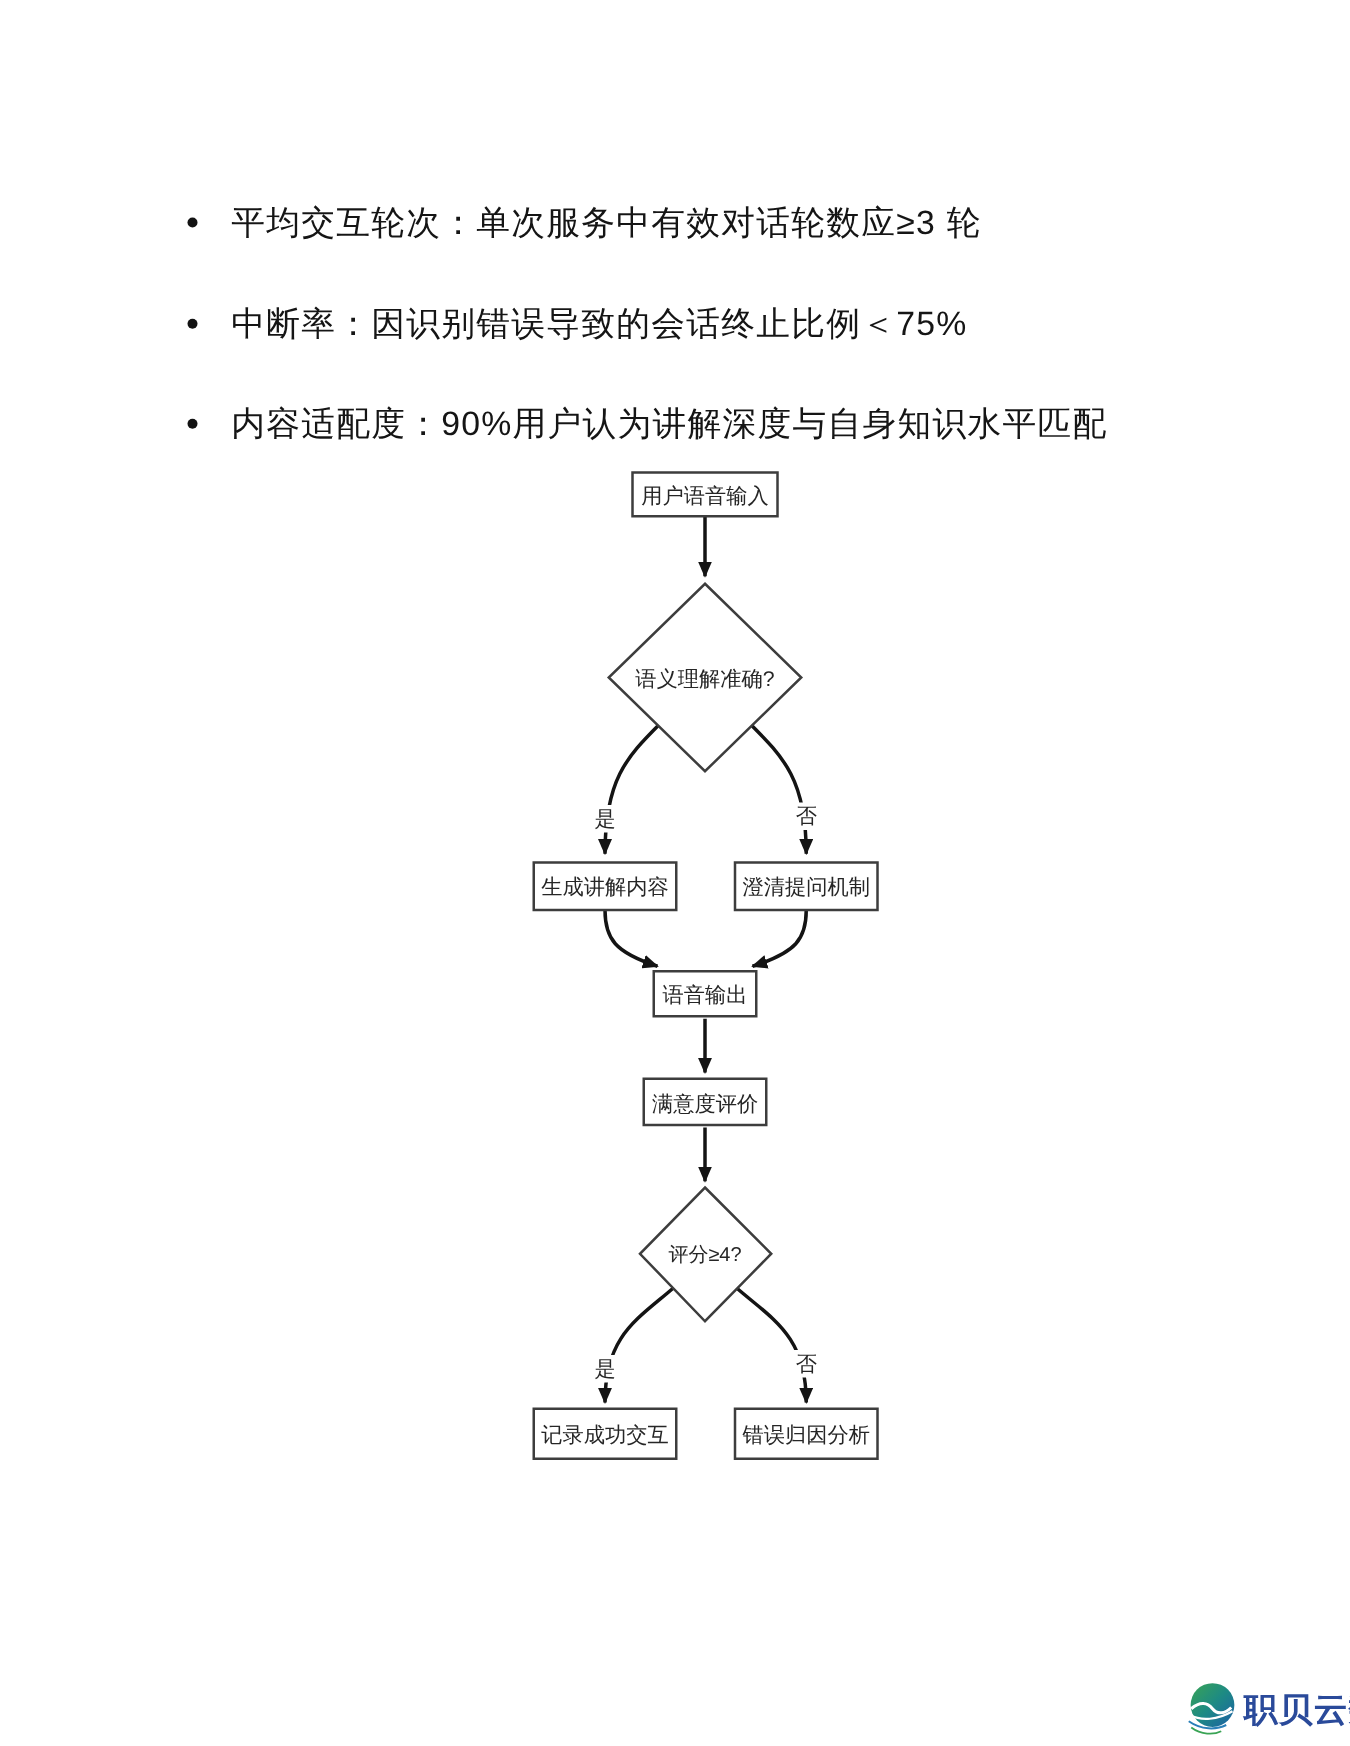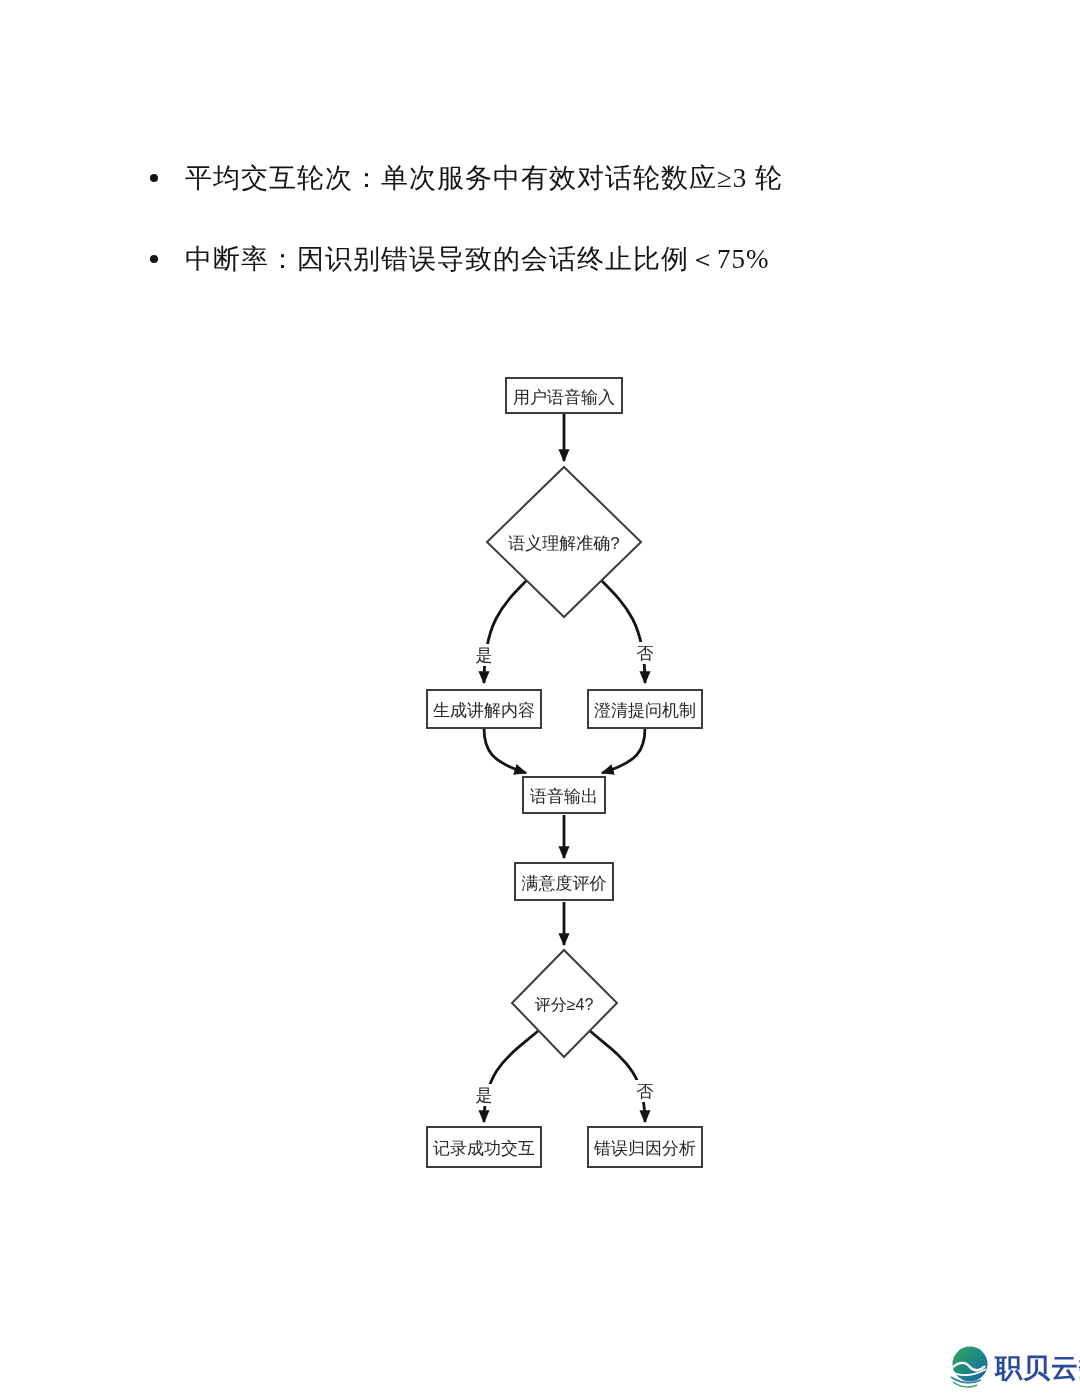--- a/index.html
+++ b/index.html
@@ -15,21 +15,21 @@
     position:absolute;left:150px;
     display:flex;align-items:flex-start;
     white-space:nowrap;
   }
   .dot{
     width:8px;height:8px;border-radius:50%;
     background:#121212;margin-top:14px;flex:none;
   }
   .btxt{
     margin-left:27px;
-    font-family:Liberation Serif, serif;
+    font-family:Liberation Sans, sans-serif;
     font-size:27px;line-height:36px;
     color:#151515;
     letter-spacing:1px;
   }
   
   .flowchart{position:absolute;left:385px;top:362px;}
   .fc-node{fill:#ffffff;stroke:#3d3d3d;stroke-width:2px;}
   .fc-edge{fill:none;stroke:#141414;stroke-width:2.8px;}
   .fc-text{
     font-family:"Liberation Sans","DejaVu Sans",sans-serif;
@@ -55,20 +55,24 @@
 
 <div class="page">
 
   <div class="bullet" style="top:160px">
     <span class="dot"></span>
     <span class="btxt">平均交互轮次：单次服务中有效对话轮数应≥3 轮</span>
   </div>
   <div class="bullet" style="top:241px">
     <span class="dot"></span>
     <span class="btxt">中断率：因识别错误导致的会话终止比例＜75%</span>
+  </div>
+  <div class="bullet" style="top:321px">
+    <span class="dot"></span>
+    <span class="btxt">内容适配度：90%用户认为讲解深度与自身知识水平匹配</span>
   </div>
 
   <svg class="flowchart" width="340" height="820" viewBox="0 0 340 820">
     <defs>
       <marker id="ah" markerWidth="4.6" markerHeight="4" refX="4.2" refY="2" orient="auto">
         <path d="M0,0 L4.6,2 L0,4 Z" fill="#141414"></path>
       </marker>
     </defs>
 
     <path class="fc-edge" marker-end="url(#ah)" d="M 179 51 L 179 99"></path>

